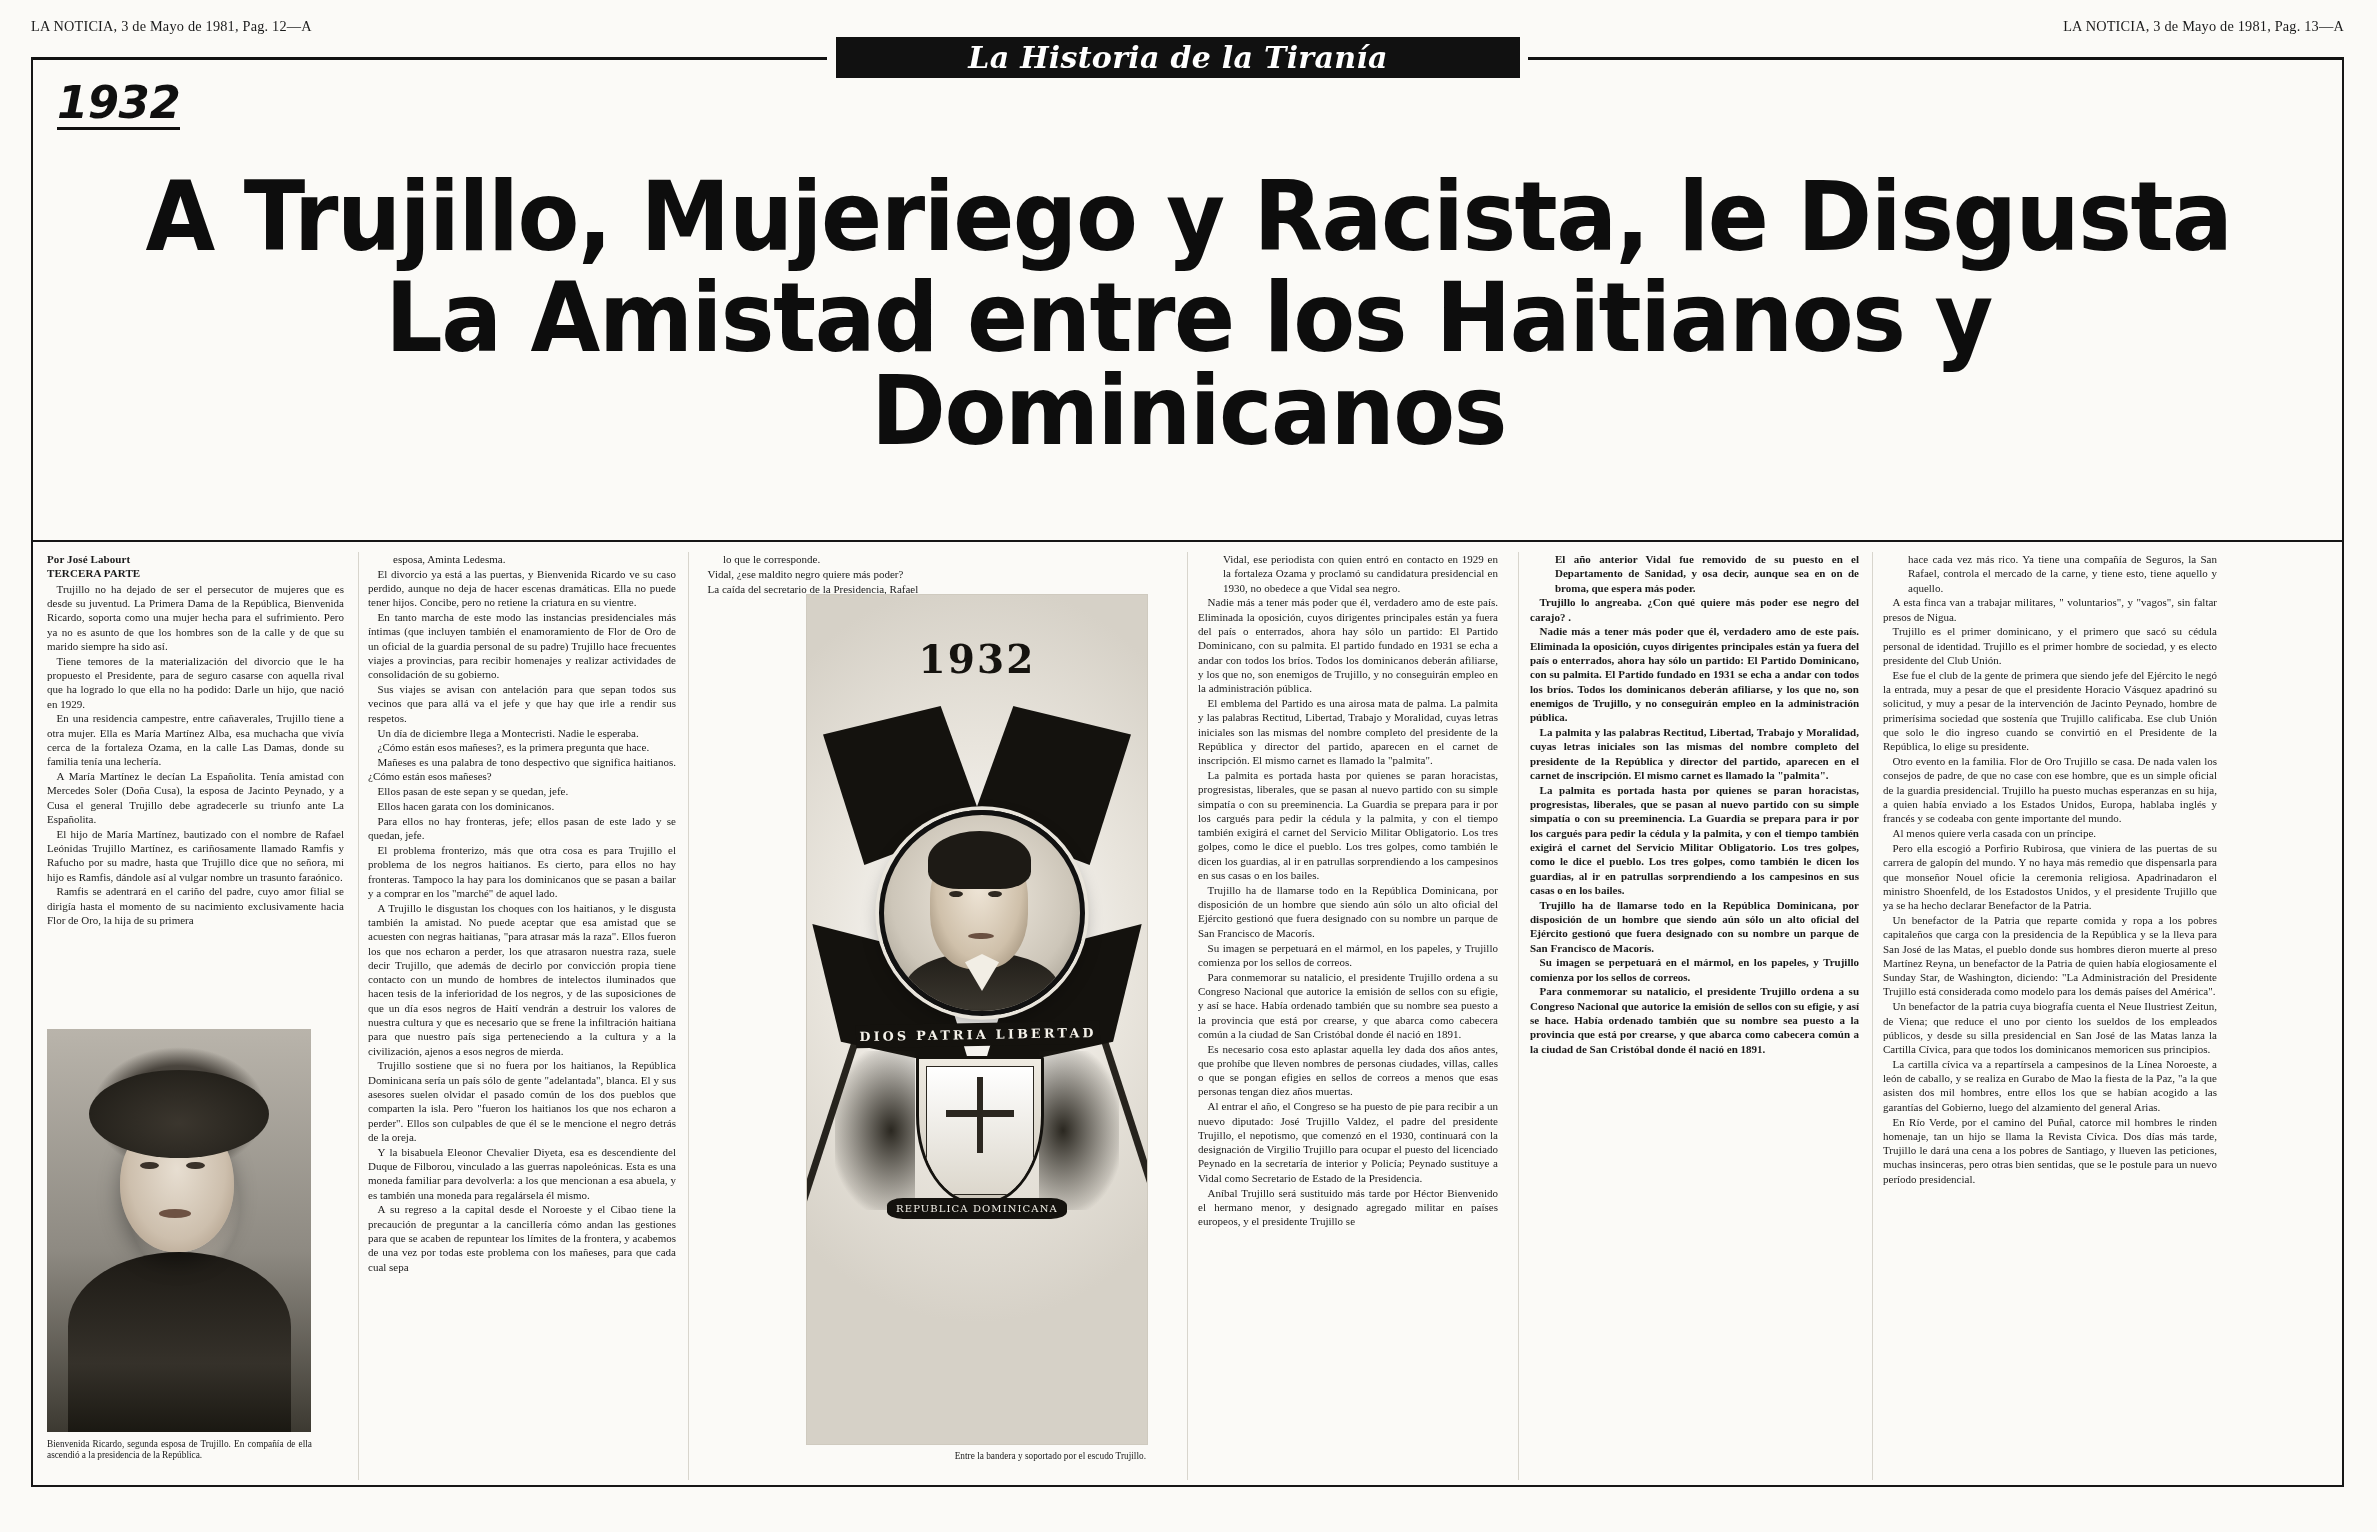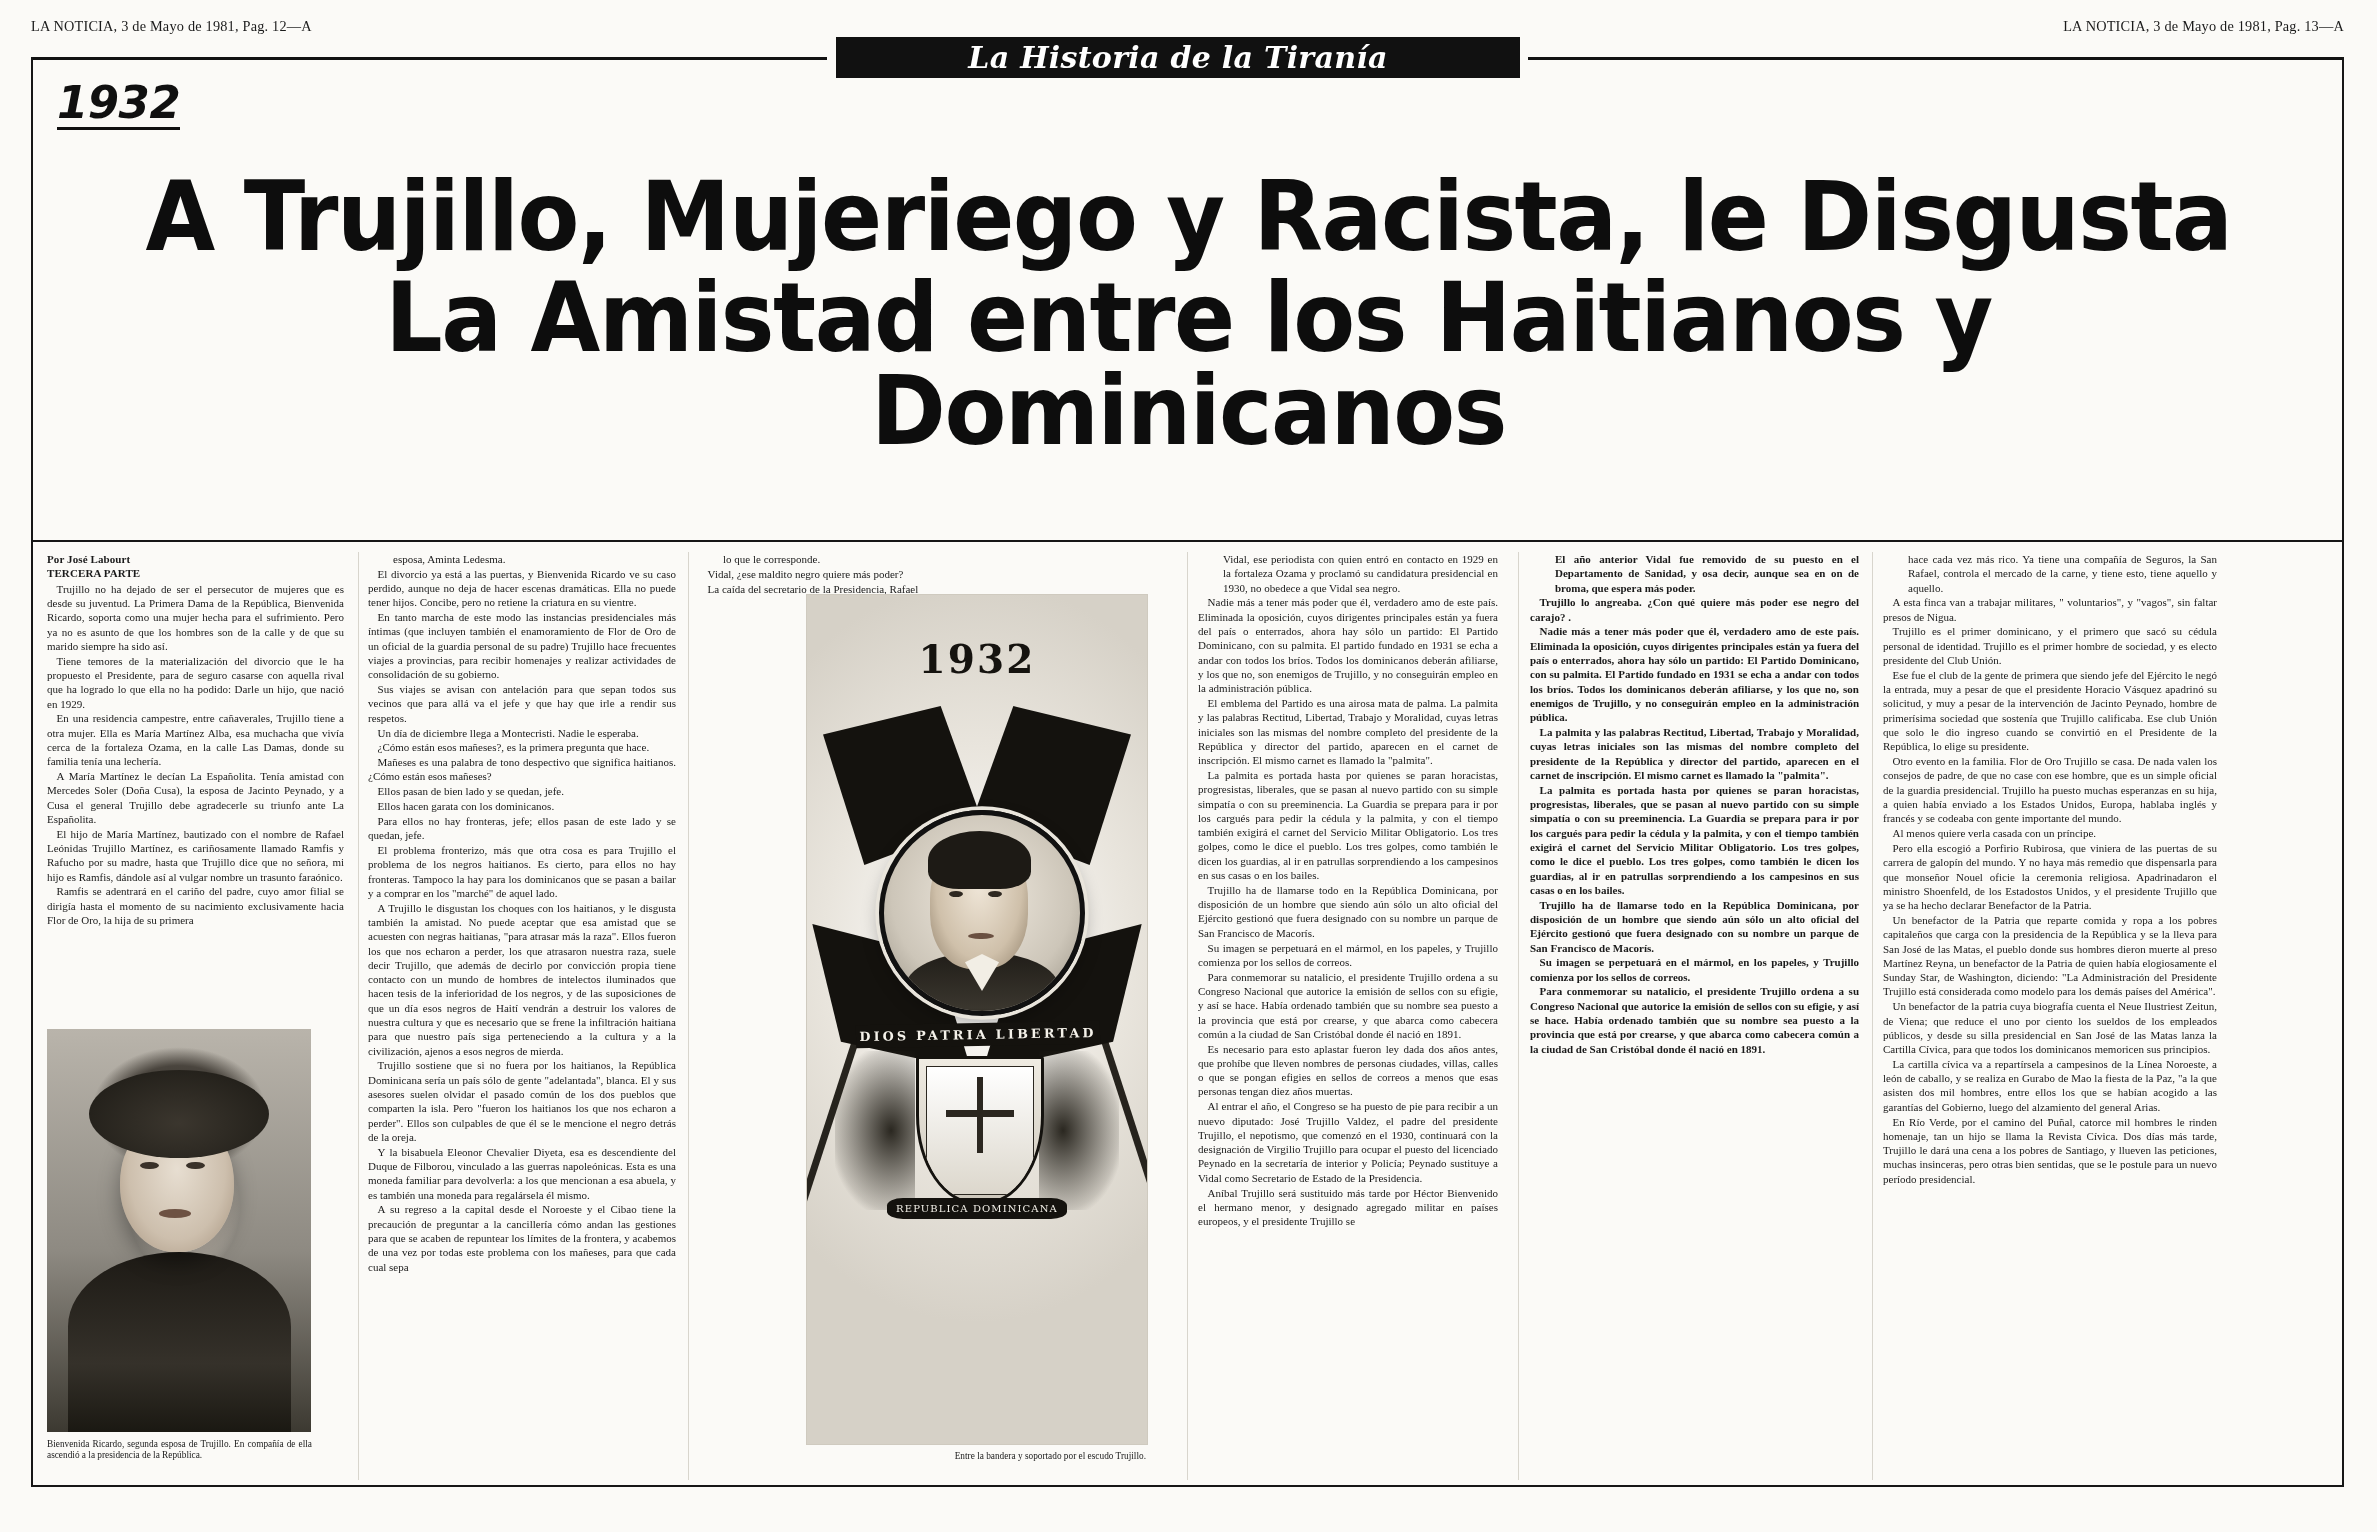--- a/index.html
+++ b/index.html
@@ -495,21 +495,21 @@
     </div>
 
     <div class="col c2">
       <p class="noindent">esposa, Aminta Ledesma.</p>
       <p>El divorcio ya está a las puertas, y Bienvenida Ricardo ve su caso perdido, aunque no deja de hacer escenas dramáticas. Ella no puede tener hijos. Concibe, pero no retiene la criatura en su vientre.</p>
       <p>En tanto marcha de este modo las instancias presidenciales más íntimas (que incluyen también el enamoramiento de Flor de Oro de un oficial de la guardia personal de su padre) Trujillo hace frecuentes viajes a provincias, para recibir homenajes y realizar actividades de consolidación de su gobierno.</p>
       <p>Sus viajes se avisan con antelación para que sepan todos sus vecinos que para allá va el jefe y que hay que irle a rendir sus respetos.</p>
       <p>Un día de diciembre llega a Montecristi. Nadie le esperaba.</p>
       <p>¿Cómo están esos mañeses?, es la primera pregunta que hace.</p>
       <p>Mañeses es una palabra de tono despectivo que significa haitianos. ¿Cómo están esos mañeses?</p>
-      <p>Ellos pasan de bien lado y se quedan, jefe.</p>
+      <p>Ellos pasan de este sepan y se quedan, jefe.</p>
       <p>Ellos hacen garata con los dominicanos.</p>
       <p>Para ellos no hay fronteras,  jefe; ellos pasan de este lado y se quedan, jefe.</p>
       <p>El problema fronterizo, más que otra cosa es para Trujillo el problema de los negros  haitianos. Es cierto, para ellos no hay fronteras. Tampoco la hay para los dominicanos que se pasan a bailar y a comprar en los "marché" de aquel lado.</p>
       <p>A Trujillo le disgustan los choques con los haitianos, y le  disgusta también la amistad. No puede aceptar que esa amistad que se acuesten con negras haitianas, "para atrasar más la raza". Ellos fueron los que nos echaron a perder, los que atrasaron nuestra raza, suele decir Trujillo, que además de decirlo por convicción propia tiene contacto con un mundo de hombres de intelectos iluminados que hacen tesis de la inferioridad de los negros, y de las suposiciones de que un día esos negros de Haití vendrán a destruir los valores de nuestra cultura y que es necesario que se frene la infiltración haitiana para que nuestro país siga perteneciendo a la cultura y a la civilización, ajenos a esos negros de mierda.</p>
       <p>Trujillo sostiene que si no fuera por los haitianos, la República Dominicana sería un país sólo de gente "adelantada", blanca. El y sus asesores suelen olvidar el pasado común de los dos pueblos que comparten la isla. Pero "fueron los haitianos los que nos echaron a perder". Ellos son culpables de que él se le mencione el negro detrás de la oreja.</p>
       <p>Y la bisabuela Eleonor Chevalier Diyeta, esa es descendiente del Duque de Filborou, vinculado a las guerras napoleónicas. Esta es una moneda familiar para devolverla: a los que mencionan a esa abuela, y es también una moneda para regalársela él mismo.</p>
       <p>A su regreso a la capital desde el Noroeste y el Cibao tiene la precaución de preguntar a la cancillería cómo andan las gestiones para que se acaben de repuntear los límites de la frontera, y acabemos de una vez por todas este problema con los mañeses, para que cada cual sepa</p>
     </div>
 
     <div class="col c3">
@@ -519,21 +519,21 @@
     </div>
 
     <div class="col c4">
       <p class="noindent">Vidal, ese periodista con quien entró en contacto en 1929 en la fortaleza Ozama y proclamó su candidatura presidencial en 1930, no obedece a que Vidal sea negro.</p>
       <p>Nadie más a tener más poder que él, verdadero amo de este país. Eliminada la oposición, cuyos dirigentes principales están ya fuera del país o enterrados, ahora hay sólo un partido: El Partido Dominicano, con su palmita. El partido fundado en 1931 se echa a andar con todos los bríos. Todos los dominicanos deberán afiliarse, y los que no, son enemigos de Trujillo, y no conseguirán empleo en la administración pública.</p>
       <p>El emblema del Partido es una airosa mata de palma. La palmita y las palabras Rectitud, Libertad, Trabajo y Moralidad, cuyas letras iniciales son las mismas del nombre completo del presidente de la República y director del partido, aparecen en el carnet de inscripción. El mismo carnet es llamado la "palmita".</p>
       <p>La  palmita es portada hasta por quienes se paran horacistas, progresistas, liberales, que se pasan al nuevo partido con su simple simpatía o con su preeminencia. La  Guardia se prepara para ir por los cargués para pedir la cédula y la palmita, y con el tiempo también exigirá el carnet del Servicio Militar Obligatorio. Los tres golpes, como le dice el pueblo. Los tres golpes, como también le dicen los guardias, al ir en patrullas sorprendiendo a los campesinos en sus casas o en los bailes.</p>
       <p>Trujillo ha de llamarse todo en la República Dominicana, por disposición de un hombre que siendo aún sólo un alto oficial del Ejército gestionó que fuera designado con su nombre un parque de San Francisco de Macorís.</p>
       <p>Su imagen se perpetuará en el mármol, en los papeles,  y Trujillo comienza por los sellos de correos.</p>
       <p>Para conmemorar su natalicio, el presidente Trujillo ordena a su Congreso Nacional que autorice la emisión de sellos con su efigie, y así se hace. Había ordenado también que su nombre sea puesto a la provincia que está por crearse, y que abarca como cabecera común a la ciudad de San Cristóbal donde él nació en 1891.</p>
-      <p>Es necesario para esto aplastar fueron ley dada dos años antes, que prohíbe que lleven nombres de personas ciudades, villas, calles o que se pongan efigies en sellos de correos a menos que esas personas tengan diez años muertas.</p>
+      <p>Es necesario cosa esto aplastar aquella ley dada dos años antes, que prohíbe que lleven nombres de personas ciudades, villas, calles o que se pongan efigies en sellos de correos a menos que esas personas tengan diez años muertas.</p>
       <p>Al entrar el año, el Congreso se ha puesto de pie para recibir a un nuevo diputado: José Trujillo Valdez, el padre del presidente Trujillo, el  nepotismo, que comenzó en el 1930, continuará con la designación de Virgilio Trujillo para ocupar el puesto del licenciado Peynado en la secretaría de interior y Policía; Peynado sustituye a Vidal como Secretario de Estado de la Presidencia.</p>
       <p>Aníbal Trujillo será sustituido más tarde por Héctor Bienvenido el hermano menor, y designado agregado militar en países europeos, y el presidente Trujillo se</p>
     </div>
 
     <div class="col c5">
       <p class="noindent">El año anterior Vidal fue removido de su puesto en el Departamento de  Sanidad, y osa decir, aunque sea en on de broma, que espera más poder.</p>
       <p>Trujillo lo angreaba. ¿Con qué quiere más poder ese negro del carajo? .</p>
       <p>Nadie más a tener más poder que él, verdadero amo de este país. Eliminada la oposición, cuyos dirigentes principales están ya fuera del país o enterrados, ahora hay sólo un partido: El Partido Dominicano, con su palmita. El Partido fundado en 1931 se echa a andar con todos los bríos. Todos los dominicanos deberán afiliarse, y los que no, son enemigos de Trujillo, y no conseguirán empleo en la administración pública.</p>
       <p>La palmita y las palabras Rectitud, Libertad, Trabajo y Moralidad, cuyas letras iniciales son las mismas del nombre completo del presidente de la República y director del partido, aparecen en el carnet de inscripción. El mismo carnet es llamado la "palmita".</p>
       <p>La palmita es portada hasta por quienes se paran horacistas, progresistas, liberales, que se pasan al nuevo partido con su simple simpatía o con su preeminencia. La Guardia se prepara para ir por los cargués para pedir la cédula y la palmita, y con el tiempo también exigirá el carnet del Servicio Militar Obligatorio. Los tres golpes, como le dice el pueblo. Los tres golpes, como también le dicen los guardias, al ir en patrullas sorprendiendo a los campesinos en sus casas o en los bailes.</p>

